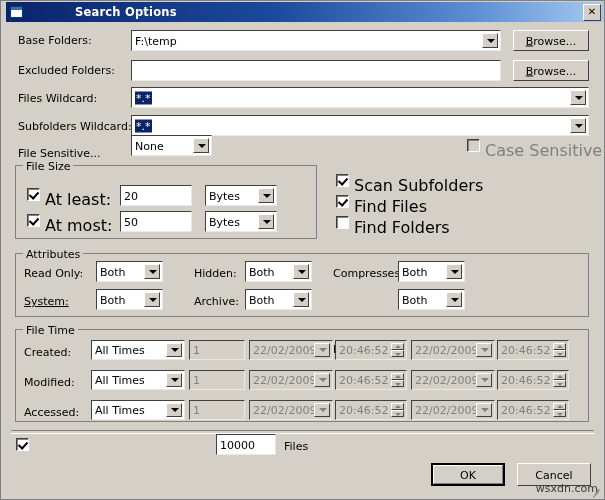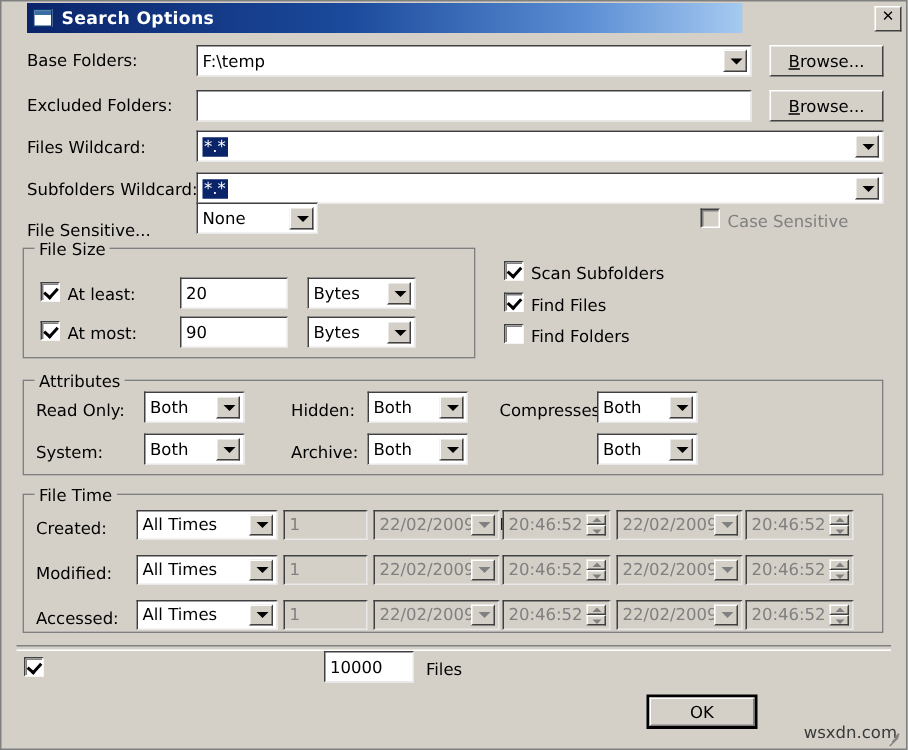--- a/index.html
+++ b/index.html
@@ -1,23 +1,23 @@
 <!DOCTYPE html>
 <html><head>
 <meta charset="utf-8">
 <style>
   html,body{margin:0;padding:0;background:#d4d0c8;}
   body{width:605px;height:500px;overflow:hidden;
        font-family:"DejaVu Sans","Liberation Sans",sans-serif;font-size:11px;color:#000;}
   .dialog{position:absolute;left:0;top:0;width:605px;height:500px;background:#d4d0c8;
           border:1px solid #808080;box-sizing:border-box;}
   
-  .titlebar{position:absolute;left:17px;top:1px;width:477px;height:20px;
+  .titlebar{position:absolute;left:5px;top:1px;width:598px;height:20px;
             background:linear-gradient(to right,#0a246a 0%,#1b4a9c 45%,#5b8ed4 78%,#a6caf0 100%);
-            display:flex;align-items:center;}
+            display:flex;align-items:center;gap:46px;}
   .app-icon{width:13px;height:12px;margin-left:4px;background:#fff;border:1px solid #063;
             box-sizing:border-box;position:relative;background:#ffffff;
             border:1px solid #0a3a72;}
   .app-icon::before{content:"";position:absolute;left:0;top:0;right:0;height:3px;background:#3a6ea5;}
   .app-icon::after{content:"";position:absolute;left:1px;top:4px;right:1px;bottom:1px;background:#fff;}
   .title-text{color:#fff;font-weight:bold;font-size:11.5px;margin-left:6px;letter-spacing:0.2px;}
   .close-btn{position:absolute;right:3px;top:3px;width:16px;height:15px;background:#d4d0c8;
              border-top:1px solid #fff;border-left:1px solid #fff;
              border-right:1px solid #404040;border-bottom:1px solid #404040;
              font-size:10px;font-weight:bold;line-height:13px;text-align:center;cursor:default;
@@ -56,21 +56,21 @@
              border:1px solid #808080;box-sizing:border-box;}
   .group .gt{position:absolute;left:7px;top:-6px;background:#d4d0c8;padding:0 3px;font-size:11px;}
   
   .cb{position:absolute;width:13px;height:13px;background:#fff;box-sizing:border-box;
       border-top:1px solid #404040;border-left:1px solid #404040;
       border-right:1px solid #fff;border-bottom:1px solid #fff;
       box-shadow:inset 1px 1px 0 #808080;}
   .cb.dis{background:#d4d0c8;}
   .cb.on::after{content:"";position:absolute;left:3px;top:1px;width:4px;height:7px;
       border:solid #000;border-width:0 2px 2px 0;transform:rotate(42deg);}
-  .cb-lbl{position:absolute;font-size:11px;white-space:nowrap;}
+  .cb-lbl{position:absolute;font-size:16px;white-space:nowrap;}
   .cb-lbl.dis{color:#808080;}
   
   .spin{position:absolute;width:13px;background:#d4d0c8;box-sizing:border-box;}
   .spin div{position:absolute;left:0;right:0;height:50%;background:#d4d0c8;
       border-top:1px solid #fff;border-left:1px solid #fff;
       border-right:1px solid #404040;border-bottom:1px solid #404040;box-sizing:border-box;}
   .spin .up{top:0;} .spin .dn{bottom:0;}
   .spin div::after{content:"";position:absolute;left:50%;top:50%;margin-left:-3px;margin-top:-1px;
       border-left:3px solid transparent;border-right:3px solid transparent;}
   .spin .up::after{border-bottom:3px solid #808080;margin-top:-2px;}
@@ -139,21 +139,21 @@
     <span class="txt">20</span>
   </div>
   <div class="field" style="left:204px;top:184px;width:72px;height:21px;">
     <span class="txt">Bytes</span>
     <span class="arrow-btn"></span>
   </div>
 
   <div class="cb on" style="left:26px;top:213px;"></div>
   <div class="cb-lbl" style="left:44px;top:215px;">At most:</div>
   <div class="field" style="left:119px;top:210px;width:72px;height:21px;">
-    <span class="txt">90</span>
+    <span class="txt">50</span>
   </div>
   <div class="field" style="left:204px;top:210px;width:72px;height:21px;">
     <span class="txt">Bytes</span>
     <span class="arrow-btn"></span>
   </div>
 
   <div class="cb on" style="left:335px;top:173px;"></div>
   <div class="cb-lbl" style="left:353px;top:175px;">Scan Subfolders</div>
   <div class="cb on" style="left:335px;top:194px;"></div>
   <div class="cb-lbl" style="left:353px;top:196px;">Find Files</div>
@@ -174,21 +174,21 @@
   <div class="field" style="left:244px;top:260px;width:67px;height:21px;">
     <span class="txt">Both</span>
     <span class="arrow-btn"></span>
   </div>
   <div class="lbl" style="left:332px;top:266px;">Compresses:</div>
   <div class="field" style="left:397px;top:260px;width:67px;height:21px;">
     <span class="txt">Both</span>
     <span class="arrow-btn"></span>
   </div>
 
-  <div class="lbl" style="left:23px;top:294px;">System:</div>
+  <div class="lbl" style="left:23px;top:294px;text-decoration:underline;">System:</div>
   <div class="field" style="left:95px;top:288px;width:67px;height:21px;">
     <span class="txt">Both</span>
     <span class="arrow-btn"></span>
   </div>
   <div class="lbl" style="left:193px;top:294px;">Archive:</div>
   <div class="field" style="left:244px;top:288px;width:67px;height:21px;">
     <span class="txt">Both</span>
     <span class="arrow-btn"></span>
   </div>
   <div class="lbl" style="left:332px;top:294px;margin-top:48px;">Encrypted:</div>
@@ -298,20 +298,23 @@
   <div class="sep" style="top:429px;"></div>
   <div class="cb on" style="left:15px;top:437px;"></div>
   <div class="field" style="left:215px;top:433px;width:60px;height:21px;">
     <span class="txt">10000</span>
   </div>
   <div class="lbl" style="left:283px;top:439px;">Files</div>
 
   <div class="btn default" style="left:430px;top:462px;width:74px;height:23px;">
     <span class="inner"></span>
     <span class="cap">OK</span>
+  </div>
+  <div class="btn" style="left:516px;top:462px;width:74px;height:23px;">
+    <span class="cap">Cancel</span>
   </div>
 
   <div class="watermark">wsxdn.com</div>
   <div class="resize-grip">
     <i style="left:2px;top:9px;"></i>
       <i style="left:4px;top:7px;width:6px;"></i>
       <i style="left:6px;top:5px;width:4px;"></i>
   </div>
 </div>
 

